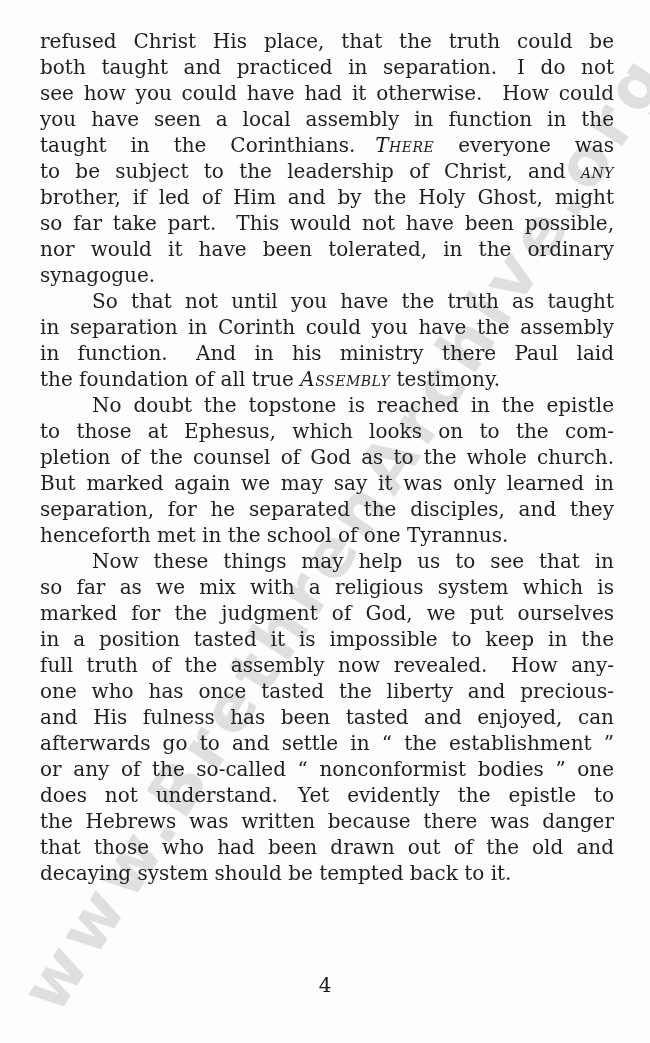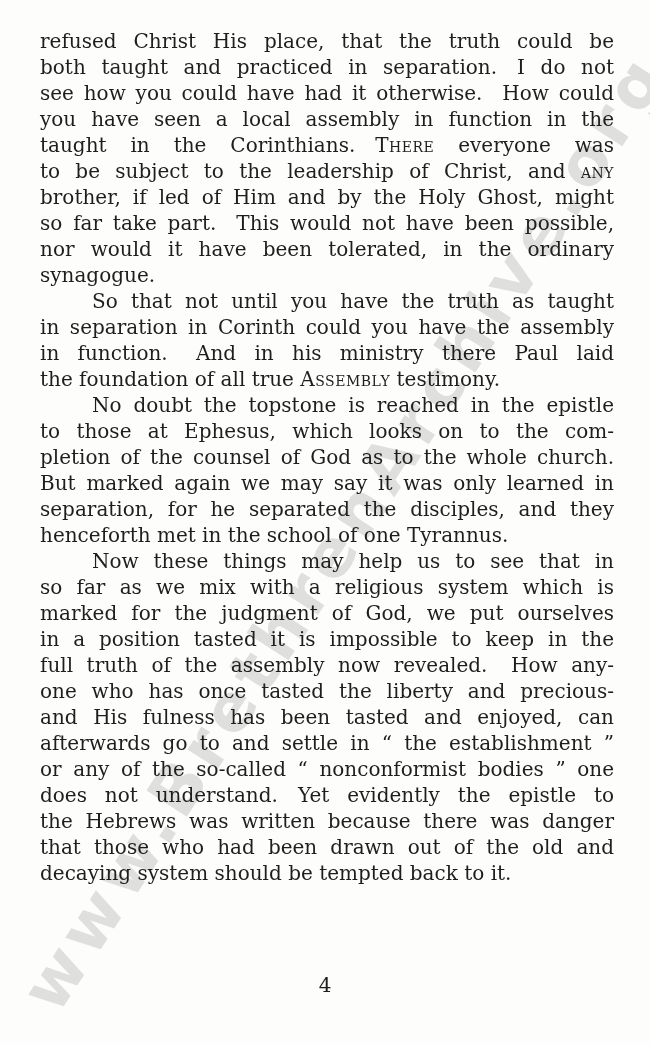--- a/index.html
+++ b/index.html
@@ -51,20 +51,21 @@
     white-space: pre-wrap;
   }
   .line.last {
     text-align: left;
     text-align-last: left;
   }
   .line.first-indent { text-indent: 52px; }
   .sc {
     font-variant: small-caps;
     letter-spacing: 0.5px;
+    font-style: italic;
   }
   .page-number {
     position: absolute;
     top: 972px;
     left: 0;
     right: 0;
     z-index: 1;
     text-align: center;
     font-size: 20px;
     line-height: 26px;

